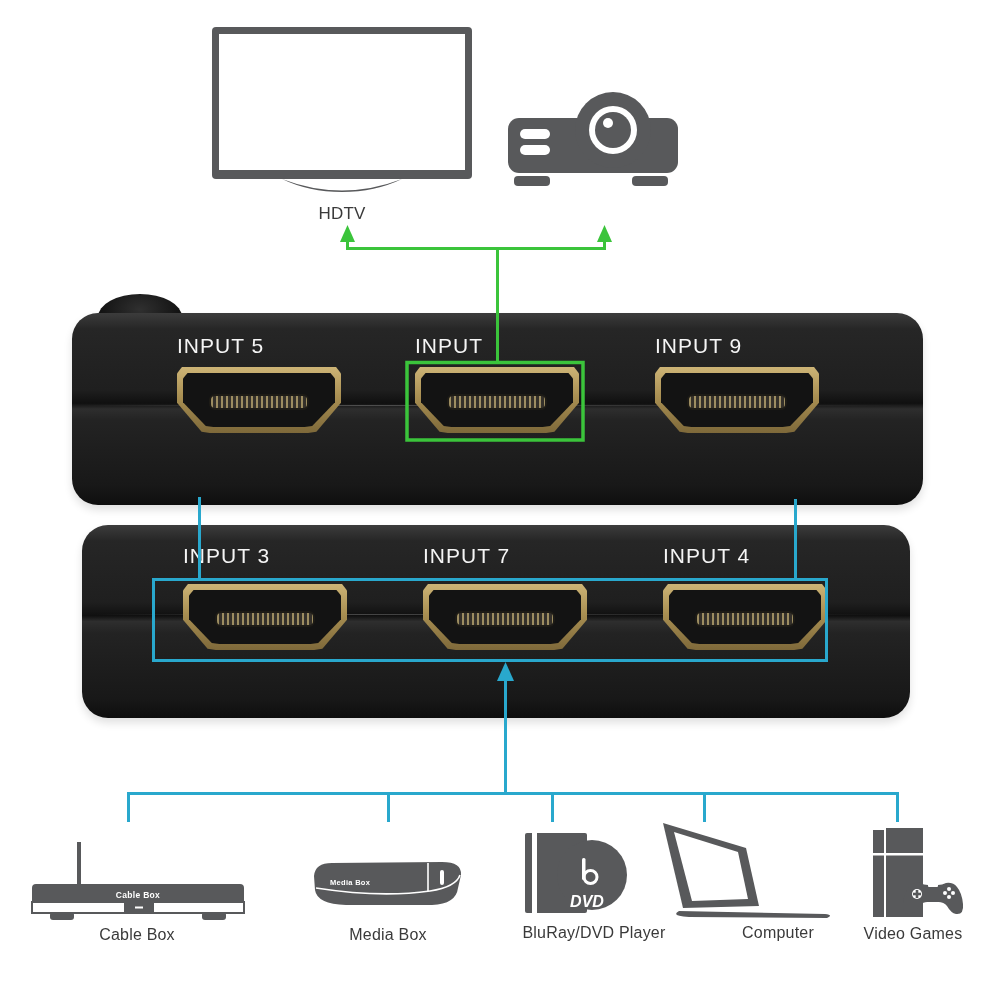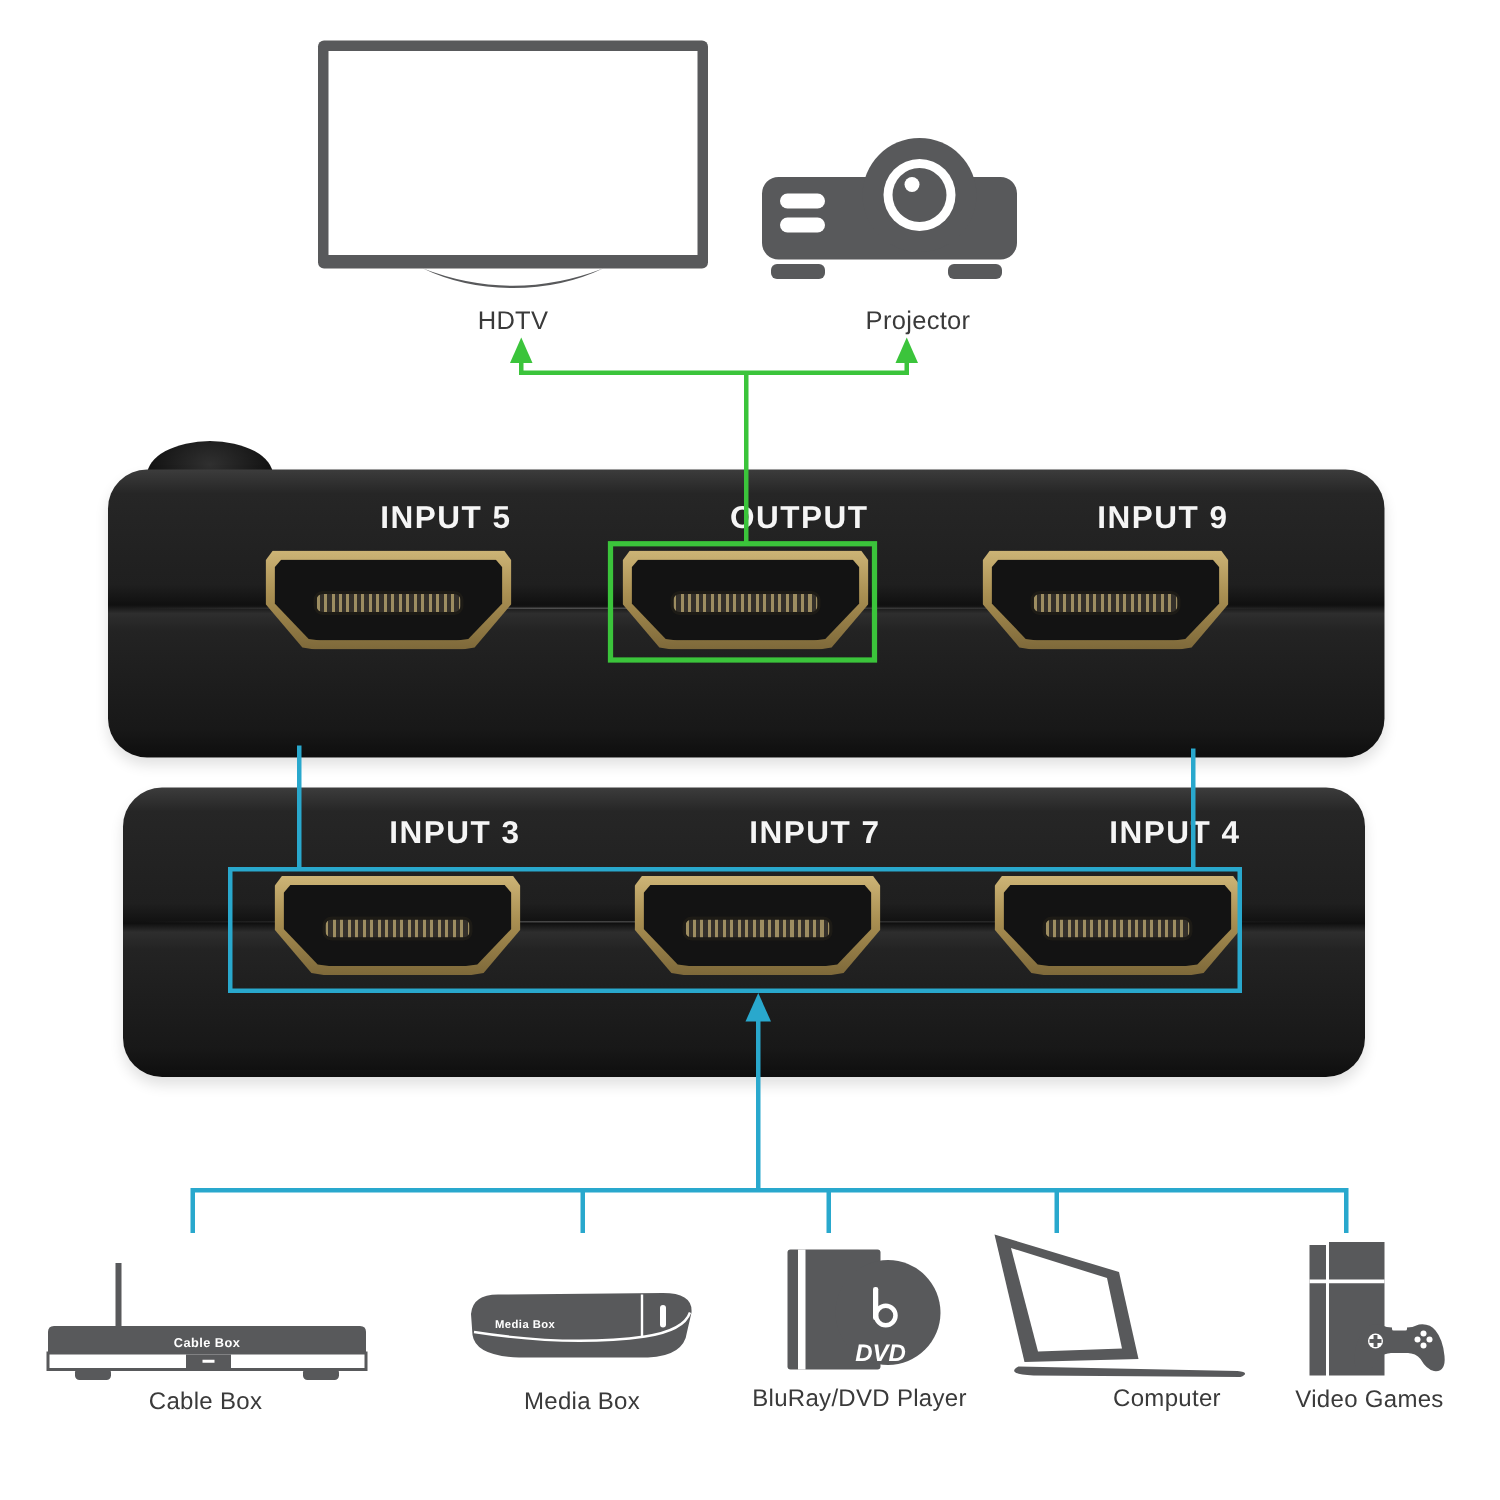--- a/index.html
+++ b/index.html
@@ -20,22 +20,22 @@
   
   .port{position:absolute;width:164px;height:66px;z-index:2;}
   .port-outer{position:absolute;inset:0;
     background:linear-gradient(180deg,#cdb476 0%,#a98f52 45%,#7e693a 100%);
     clip-path:polygon(3% 0,97% 0,100% 10%,100% 54%,85% 98%,80% 100%,20% 100%,15% 98%,0 54%,0 10%);}
   .port-inner{position:absolute;inset:6px;background:#131313;
     clip-path:polygon(3% 0,97% 0,100% 10%,100% 54%,85% 98%,80% 100%,20% 100%,15% 98%,0 54%,0 10%);}
   .port-pins{position:absolute;left:32px;right:32px;top:27px;height:12px;border-radius:6px;
     border:2px solid #1d1b16;
     background:repeating-linear-gradient(90deg,#9d8d61 0 2px,#34302a 2px 5px);}
-  .port-label{position:absolute;width:164px;text-align:right;z-index:3;
-    color:#f5f5f5;font-weight:bold;font-size:21px;letter-spacing:1px;white-space:nowrap;}
+  .port-label{position:absolute;width:164px;text-align:left;z-index:3;
+    color:#f5f5f5;font-weight:normal;font-size:21px;letter-spacing:1px;white-space:nowrap;}
   
   #wires{position:absolute;left:0;top:0;z-index:5;pointer-events:none;}
   .gstroke{stroke:var(--output_connection_green,#3bc43b);fill:none;stroke-width:3;}
   .gfill{fill:var(--output_connection_green,#3bc43b);}
   .grect{stroke:var(--output_connection_green,#3bc43b);fill:none;stroke-width:3.5;}
   .bstroke{stroke:var(--input_connection_blue,#29a8cd);fill:none;stroke-width:3;}
   .bfill{fill:var(--input_connection_blue,#29a8cd);}
   .brect{stroke:var(--input_connection_blue,#29a8cd);fill:none;stroke-width:3;}
   
   svg{position:absolute;overflow:visible;}
@@ -61,29 +61,28 @@
     <rect class="ic" x="14" y="91" width="36" height="10" rx="4"></rect>
     <rect class="ic" x="132" y="91" width="36" height="10" rx="4"></rect>
     <rect class="ic" x="8" y="33" width="170" height="55" rx="11"></rect>
     <circle class="ic" cx="113" cy="45" r="38"></circle>
     <circle class="wh" cx="113" cy="45" r="24"></circle>
     <circle class="ic" cx="113" cy="45" r="18"></circle>
     <circle class="wh" cx="108" cy="38" r="5"></circle>
     <rect class="wh" x="20" y="44" width="30" height="10" rx="5"></rect>
     <rect class="wh" x="20" y="60" width="30" height="10" rx="5"></rect>
   </svg>
-  <div class="caption" style="left:502px;top:204px">Projector</div>
 
   <div class="knob" style="left:98px;top:294px;width:84px;height:46px"></div>
   <div class="device" style="left:72px;top:313px;width:851px;height:192px">
     <div class="seam" style="top:48%"></div>
   </div>
 
   <div class="port-label" style="left:177px;top:334px">INPUT 5</div>
-  <div class="port-label" style="left:415px;top:334px">OUTPUT</div>
+  <div class="port-label" style="left:415px;top:334px">INPUT</div>
   <div class="port-label" style="left:655px;top:334px">INPUT 9</div>
 
   <div class="port" style="left:177px;top:367px">
       <div class="port-outer"></div>
       <div class="port-inner"></div>
       <div class="port-pins"></div>
     </div>
   <div class="port" style="left:415px;top:367px">
       <div class="port-outer"></div>
       <div class="port-inner"></div>
@@ -164,21 +163,21 @@
   <div class="caption small" style="left:278px;top:926px">Media Box</div>
 
   <svg class="abs" style="left:518px;top:828px" width="118" height="92" viewBox="0 0 118 92">
     <rect class="ic" x="7" y="5" width="62" height="80" rx="2"></rect>
     <rect class="wh" x="14" y="5" width="5" height="80"></rect>
     <circle class="ic" cx="74" cy="47" r="35"></circle>
     <rect class="wh" x="64" y="30" width="3.5" height="22" rx="1.5"></rect>
     <circle class="whs" cx="72.5" cy="49" r="6.5" stroke-width="3"></circle>
     <text class="devtext" x="69" y="79" font-size="16" font-style="italic" text-anchor="middle">DVD</text>
   </svg>
-  <div class="caption small" style="left:463px;top:924px">BluRay/DVD Player</div>
+  <div class="caption small" style="left:484px;top:924px">BluRay/DVD Player</div>
 
   <svg class="abs" style="left:655px;top:812px" width="185" height="108" viewBox="0 0 185 108">
     <polygon class="ic" points="8,11 91,36 104,94 28,96"></polygon>
     <polygon class="wh" points="19,20 83,40 93,87 37,89"></polygon>
     <path class="ic" d="M24 99 L170 102 Q179 103 172 106 L34 105 Q15 104 24 99 Z"></path>
   </svg>
   <div class="caption small" style="left:668px;top:924px">Computer</div>
 
   <svg class="abs" style="left:866px;top:822px" width="104" height="100" viewBox="0 0 104 100">
     <rect class="ic" x="7" y="8" width="11" height="87"></rect>

